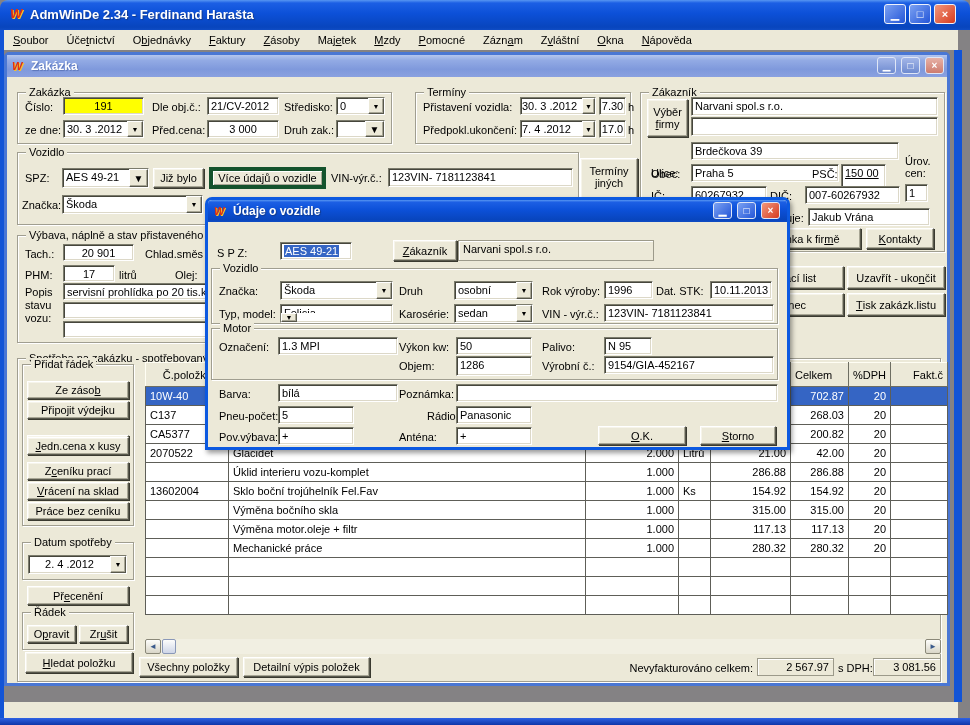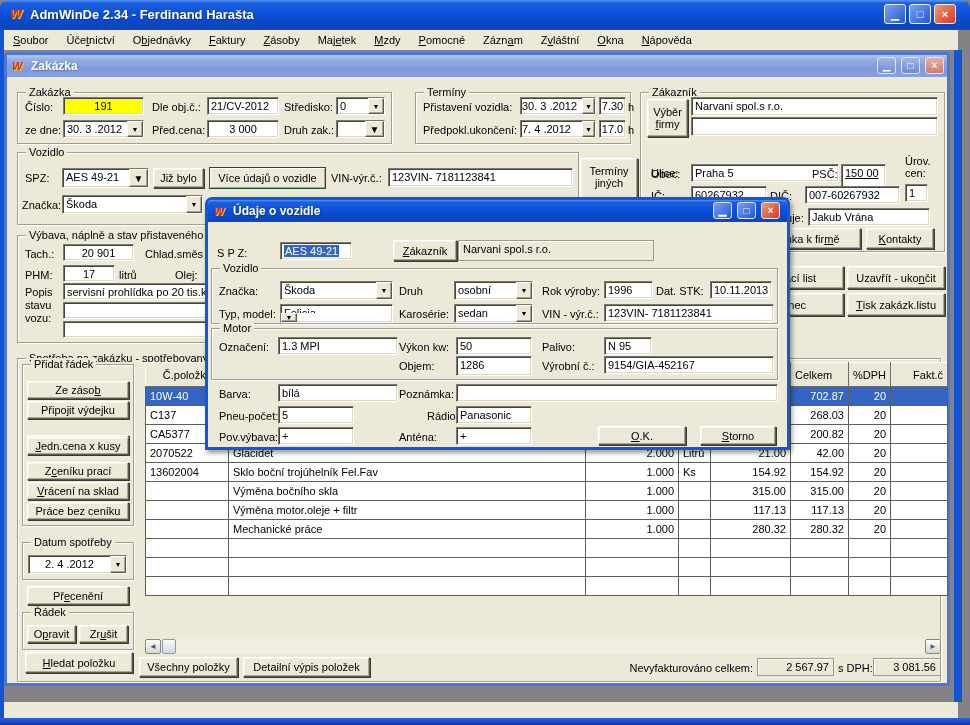--- a/index.html
+++ b/index.html
@@ -7,21 +7,21 @@
 #screen{position:relative;width:970px;height:725px;overflow:hidden;background:#848284;font-size:11px;color:#000;}
 .abs{position:absolute;}
 .lbl{position:absolute;white-space:nowrap;font-size:11px;line-height:12px;}
 .lbl.r{text-align:right;}
 .field{position:absolute;background:#fff;padding:2px 3px;font-size:11px;line-height:12px;border:1px solid;border-color:#7b7b6c #fff #fff #7b7b6c;box-shadow:inset 1px 1px 0 #46463c,inset -1px -1px 0 #dcd8c8;white-space:nowrap;overflow:hidden;}
 .field.yellow{background:#ffff00;}
 .center{text-align:center;}
 .right{text-align:right;}
 .box{position:absolute;background:#ece9d8;border:1px solid #9c9a8a;box-shadow:inset 1px 1px 0 #fff;padding:2px 4px;white-space:nowrap;overflow:hidden;}
 .btn{position:absolute;background:#ece9d8;border:1px solid;border-color:#fff #58584c #58584c #fff;box-shadow:inset -1px -1px 0 #a8a695,inset 1px 1px 0 #f6f4ea,1px 1px 0 #3a3a30;display:flex;align-items:center;justify-content:center;font-size:11px;white-space:nowrap;overflow:hidden;}
-.btn.default{border:1px solid #14532d;box-shadow:inset 1px 1px 0 #fff,inset -1px -1px 0 #a8a695;}
+.btn.default{border:4px solid #14532d;box-shadow:inset 1px 1px 0 #fff,inset -1px -1px 0 #a8a695;}
 .btn.two{flex-direction:column;line-height:12px;}
 .grp{position:absolute;border:1px solid #a09e90;box-shadow:inset 1px 1px 0 #fff,1px 1px 0 #fff;}
 .grp-label{position:absolute;top:-7px;left:8px;background:#ece9d8;padding:0 3px;font-size:11px;line-height:13px;white-space:nowrap;}
 .combo{position:absolute;background:#fff;border:1px solid;border-color:#7b7b6c #fff #fff #7b7b6c;box-shadow:inset 1px 1px 0 #46463c,inset -1px -1px 0 #dcd8c8;display:flex;}
 .combo .txt{flex:1;padding:2px 3px;font-size:11px;line-height:12px;white-space:nowrap;overflow:hidden;}
 .combo .arw{width:16px;background:#ece9d8;border:1px solid;border-color:#fff #58584c #58584c #fff;box-shadow:inset -1px -1px 0 #a8a695;display:flex;align-items:center;justify-content:center;font-size:7px;color:#000;}
 .combo .arw.big{width:19px;font-size:10px;}
 .menu-item{display:inline-block;padding:4px 9px 3px 9px;font-size:11px;cursor:default;}
 .wbtn{position:absolute;width:22px;height:20px;border-radius:3px;border:1px solid #eef2fb;color:#fff;font-size:11px;text-align:center;line-height:18px;}
 .wbtn.minmax{background:linear-gradient(135deg,#7ba1f2,#2456d8);}
@@ -121,20 +121,21 @@
   <div class="grp" style="left:640px;top:92px;width:305px;height:160px;">
       <span class="grp-label">Zákazník</span>
     </div>
   <div class="btn two" style="left:647px;top:99px;width:41px;height:38px;">
       <span>Výběr</span>
       <span><u>f</u>irmy</span>
     </div>
   <div class="field" style="left:691px;top:97px;width:247px;height:19px;">Narvani spol.s r.o.</div>
   <div class="field" style="left:691px;top:117px;width:247px;height:19px;"></div>
   <div class="lbl" style="left:651px;top:146px;margin-top:21px;">Ulice:</div>
+  <div class="field" style="left:691px;top:142px;width:208px;height:18px;">Brdečkova 39</div>
   <div class="lbl" style="left:905px;top:155px;">Úrov.</div>
   <div class="lbl" style="left:905px;top:167px;">cen:</div>
   <div class="lbl" style="left:651px;top:168px;">Obec:</div>
   <div class="field" style="left:691px;top:164px;width:148px;height:18px;">Praha 5</div>
   <div class="lbl" style="left:812px;top:168px;">PSČ:</div>
   <div class="field" style="left:841px;top:164px;width:45px;height:26px;text-decoration:underline;">150 00</div>
   <div class="lbl" style="left:651px;top:190px;">IČ:</div>
   <div class="field" style="left:691px;top:186px;width:76px;height:18px;">60267932</div>
   <div class="lbl" style="left:770px;top:190px;">DIČ:</div>
   <div class="field" style="left:805px;top:186px;width:95px;height:18px;">007-60267932</div>
@@ -276,20 +277,30 @@
           <td class="al">2070522</td>
           <td class="al">Glacidet</td>
           <td class="ar">2.000</td>
           <td class="al">Litrů</td>
           <td class="ar">21.00</td>
           <td class="ar">42.00</td>
           <td class="ar">20</td>
           <td class="al"></td>
         </tr>
         <tr>
+          <td class="al"></td>
+          <td class="al">Úklid interieru vozu-komplet</td>
+          <td class="ar">1.000</td>
+          <td class="al"></td>
+          <td class="ar">286.88</td>
+          <td class="ar">286.88</td>
+          <td class="ar">20</td>
+          <td class="al"></td>
+        </tr>
+        <tr>
           <td class="al">13602004</td>
           <td class="al">Sklo boční trojúhelník Fel.Fav</td>
           <td class="ar">1.000</td>
           <td class="al">Ks</td>
           <td class="ar">154.92</td>
           <td class="ar">154.92</td>
           <td class="ar">20</td>
           <td class="al"></td>
         </tr>
         <tr>

